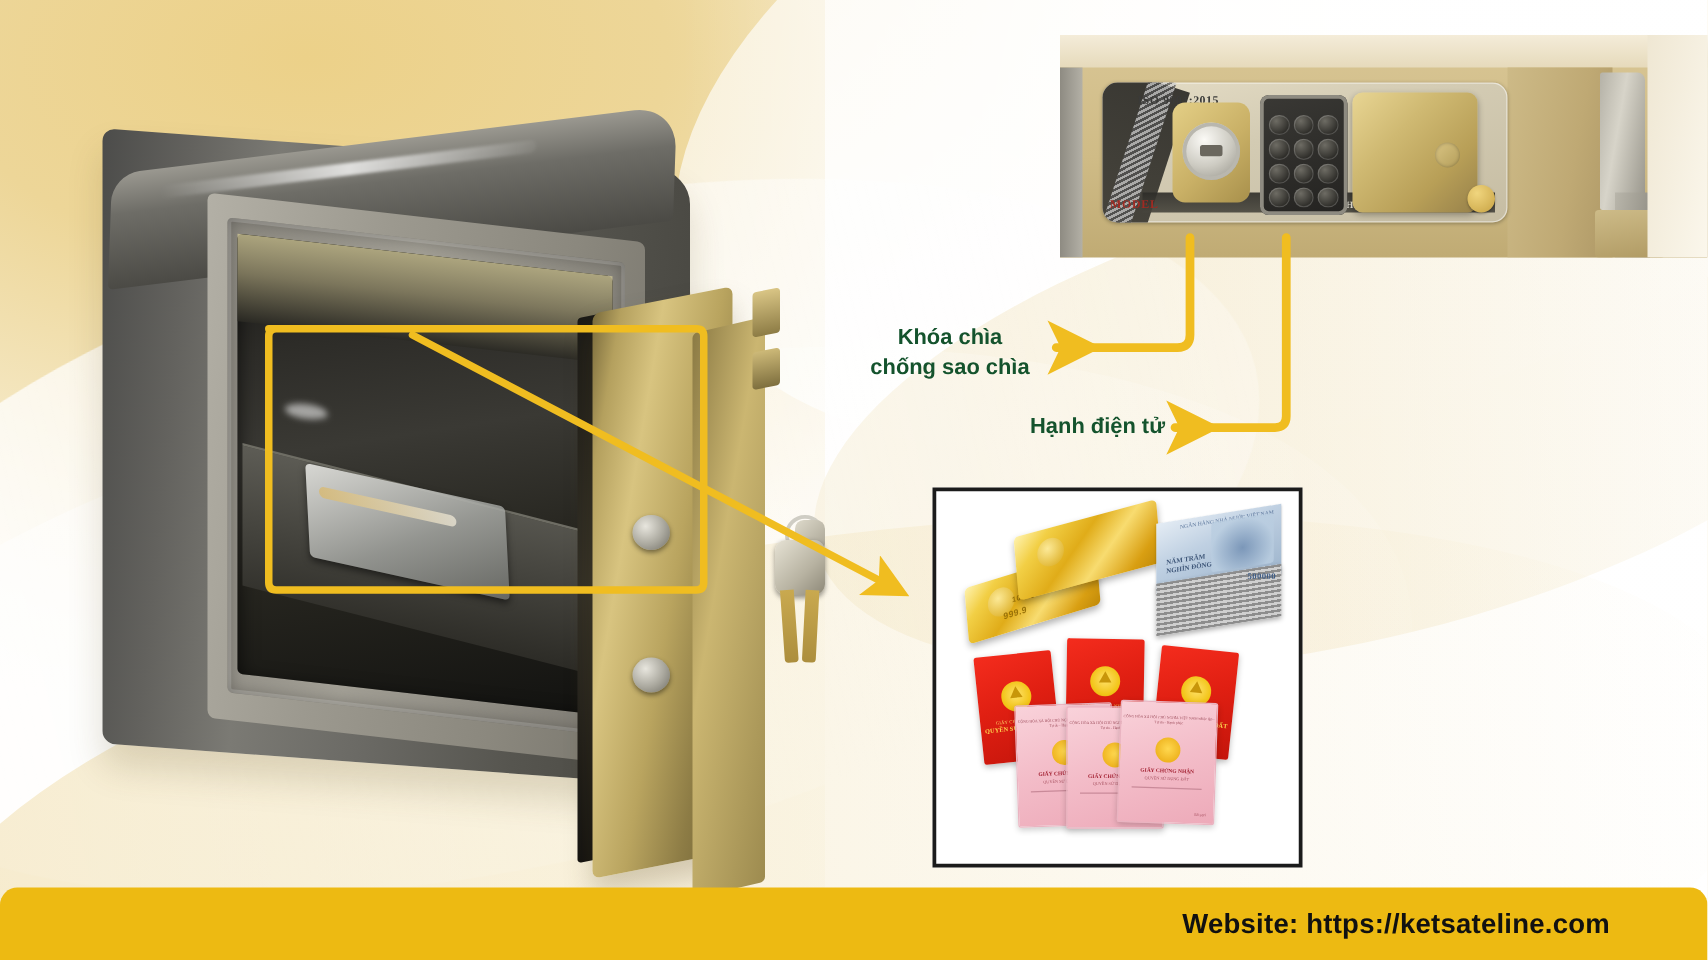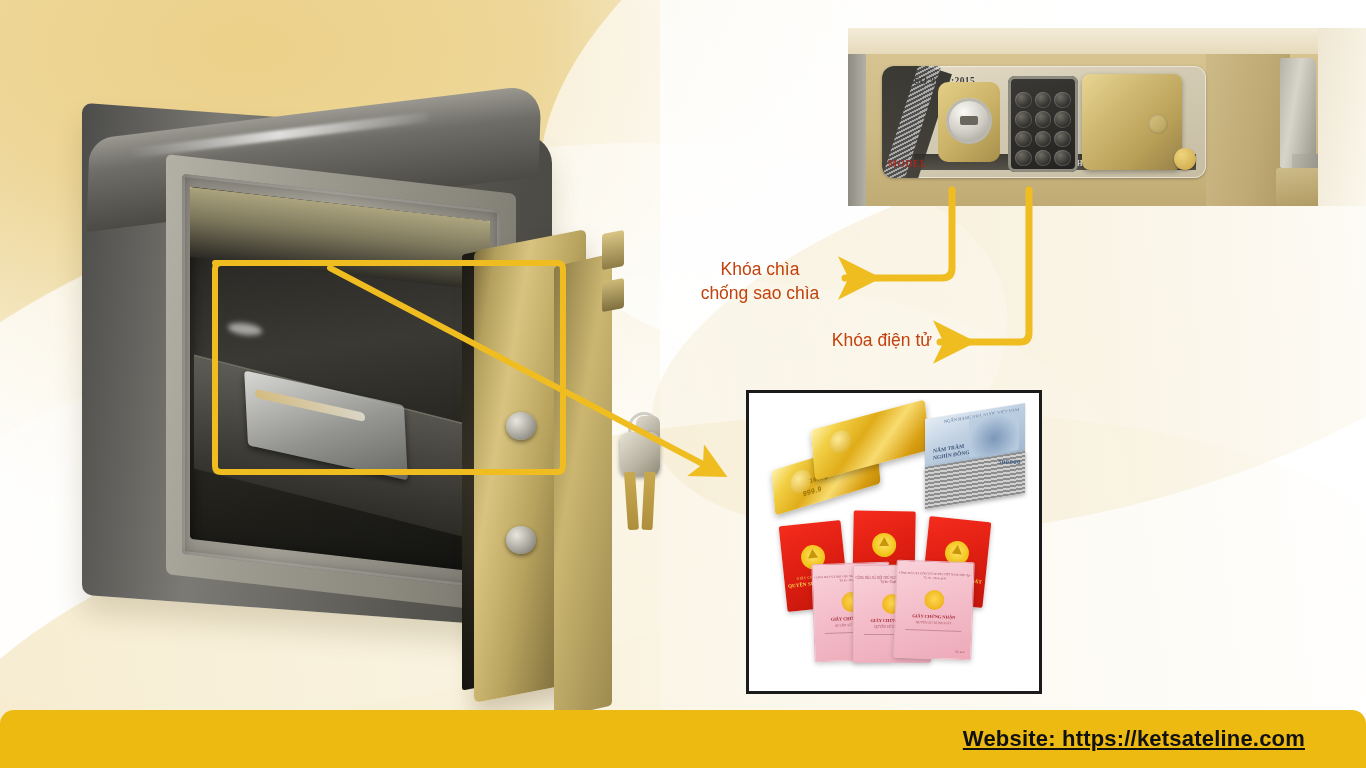--- a/index.html
+++ b/index.html
@@ -223,34 +223,34 @@
   .pd3{left:146px;top:168px;transform:rotate(2deg);}
   .pd-emblem{position:absolute;left:50%;top:28px;margin-left:-10px;width:20px;height:20px;border-radius:50%;
     background:radial-gradient(circle at 50% 45%,#ffd84f,#e8a50c);}
   .pd-ttl{position:absolute;left:0;right:0;top:52px;text-align:center;font-size:4.4px;font-weight:700;color:#a32233;font-family:"Liberation Serif",serif;}
   .pd-sub{position:absolute;left:0;right:0;top:59px;text-align:center;font-size:3.4px;color:#a6505f;font-family:"Liberation Serif",serif;}
   .pd-line{position:absolute;left:10px;right:10px;top:68px;height:1px;background:#c98a99;}
   .pd-head{position:absolute;left:0;right:0;top:10px;text-align:center;font-size:3px;color:#9b4a59;font-family:"Liberation Serif",serif;line-height:1.4;}
   .pd-foot{position:absolute;right:6px;bottom:5px;font-size:3px;color:#a6505f;}
 
   
-  .ann-label{position:absolute;font-weight:400;color:#c2410c;font-size:17.5px;line-height:1.35;}
+  .ann-label{position:absolute;font-weight:700;color:#14532d;font-size:17.5px;line-height:1.35;}
   .ann-key{left:676px;top:258px;width:168px;text-align:center;}
   .ann-el{left:786px;top:329px;width:146px;text-align:right;}
   svg.overlay{position:absolute;left:0;top:0;width:1366px;height:768px;pointer-events:none;}
 
   
   .bottom-bar{
     position:absolute;left:0;bottom:0;width:1366px;height:58px;
     background:#edba12;border-radius:14px 14px 0 0;
   }
   .bar-text{position:absolute;top:50%;transform:translateY(-50%);
     font-size:22px;font-weight:700;color:#111;letter-spacing:.2px;white-space:nowrap;}
   .bar-hotline{left:78px;}
-  .bar-website{right:61px;text-decoration:underline;}
+  .bar-website{right:78px;}
 </style>
 </head>
 <body>
 
 <div id="stage">
 
   <div class="bg-base"></div>
   <div class="bg-white-right"></div>
   <div class="swoosh sw3"></div>
   <div class="swoosh sw5"></div>
@@ -426,20 +426,20 @@
     <g>
       <path d="M1029,190 L1029,333 Q1029,342 1020,342 L940,342" fill="none" stroke="#f0bd20" stroke-width="7" stroke-linecap="round" stroke-linejoin="round" marker-end="url(#arrowL)"></path>
     </g>
   </svg>
 
   <div class="ann-label ann-key">
     <span>Khóa chìa</span><br>
     <span>chống sao chìa</span>
   </div>
   <div class="ann-label ann-el">
-    <span>Khóa điện tử</span>
+    <span>Hạnh điện tử</span>
   </div>
 
   <div class="bottom-bar">
     <div class="bar-text bar-website">Website: https://ketsateline.com</div>
   </div>
 
 </div>
 
 </body></html>

